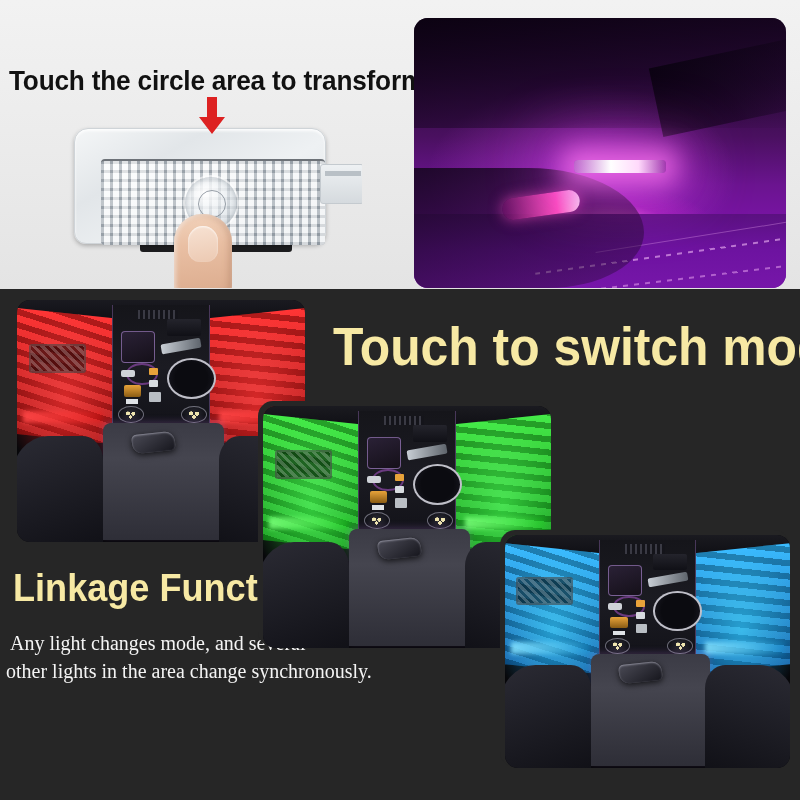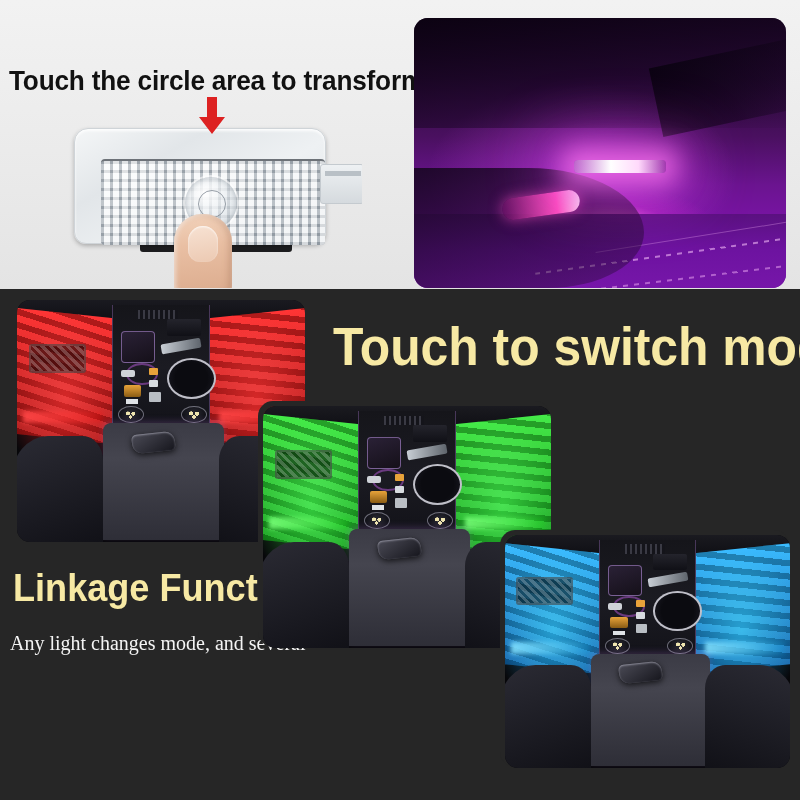--- a/index.html
+++ b/index.html
@@ -325,20 +325,21 @@
   <div class="pp-hand"></div>
   <div class="pp-finger"></div>
   <div class="pp-led"></div>
 </div>
 
 <div class="headline-main">Touch to switch modes</div>
 
 <div class="linkage-title">Linkage Function</div>
 <div class="linkage-body">
   <span>Any light changes mode, and several</span>
+  <span class="l2">other lights in the area change synchronously.</span>
 </div>
 
 <div class="footwell red" id="photo-red">
   <div class="fw-inner">
     <div class="fw-bg"></div>
     <div class="fw-ceiling"></div>
     <div class="fw-mat-l"></div>
     <div class="fw-mat-r"></div>
     <div class="fw-glow-l"></div>
     <div class="fw-glow-r"></div>

